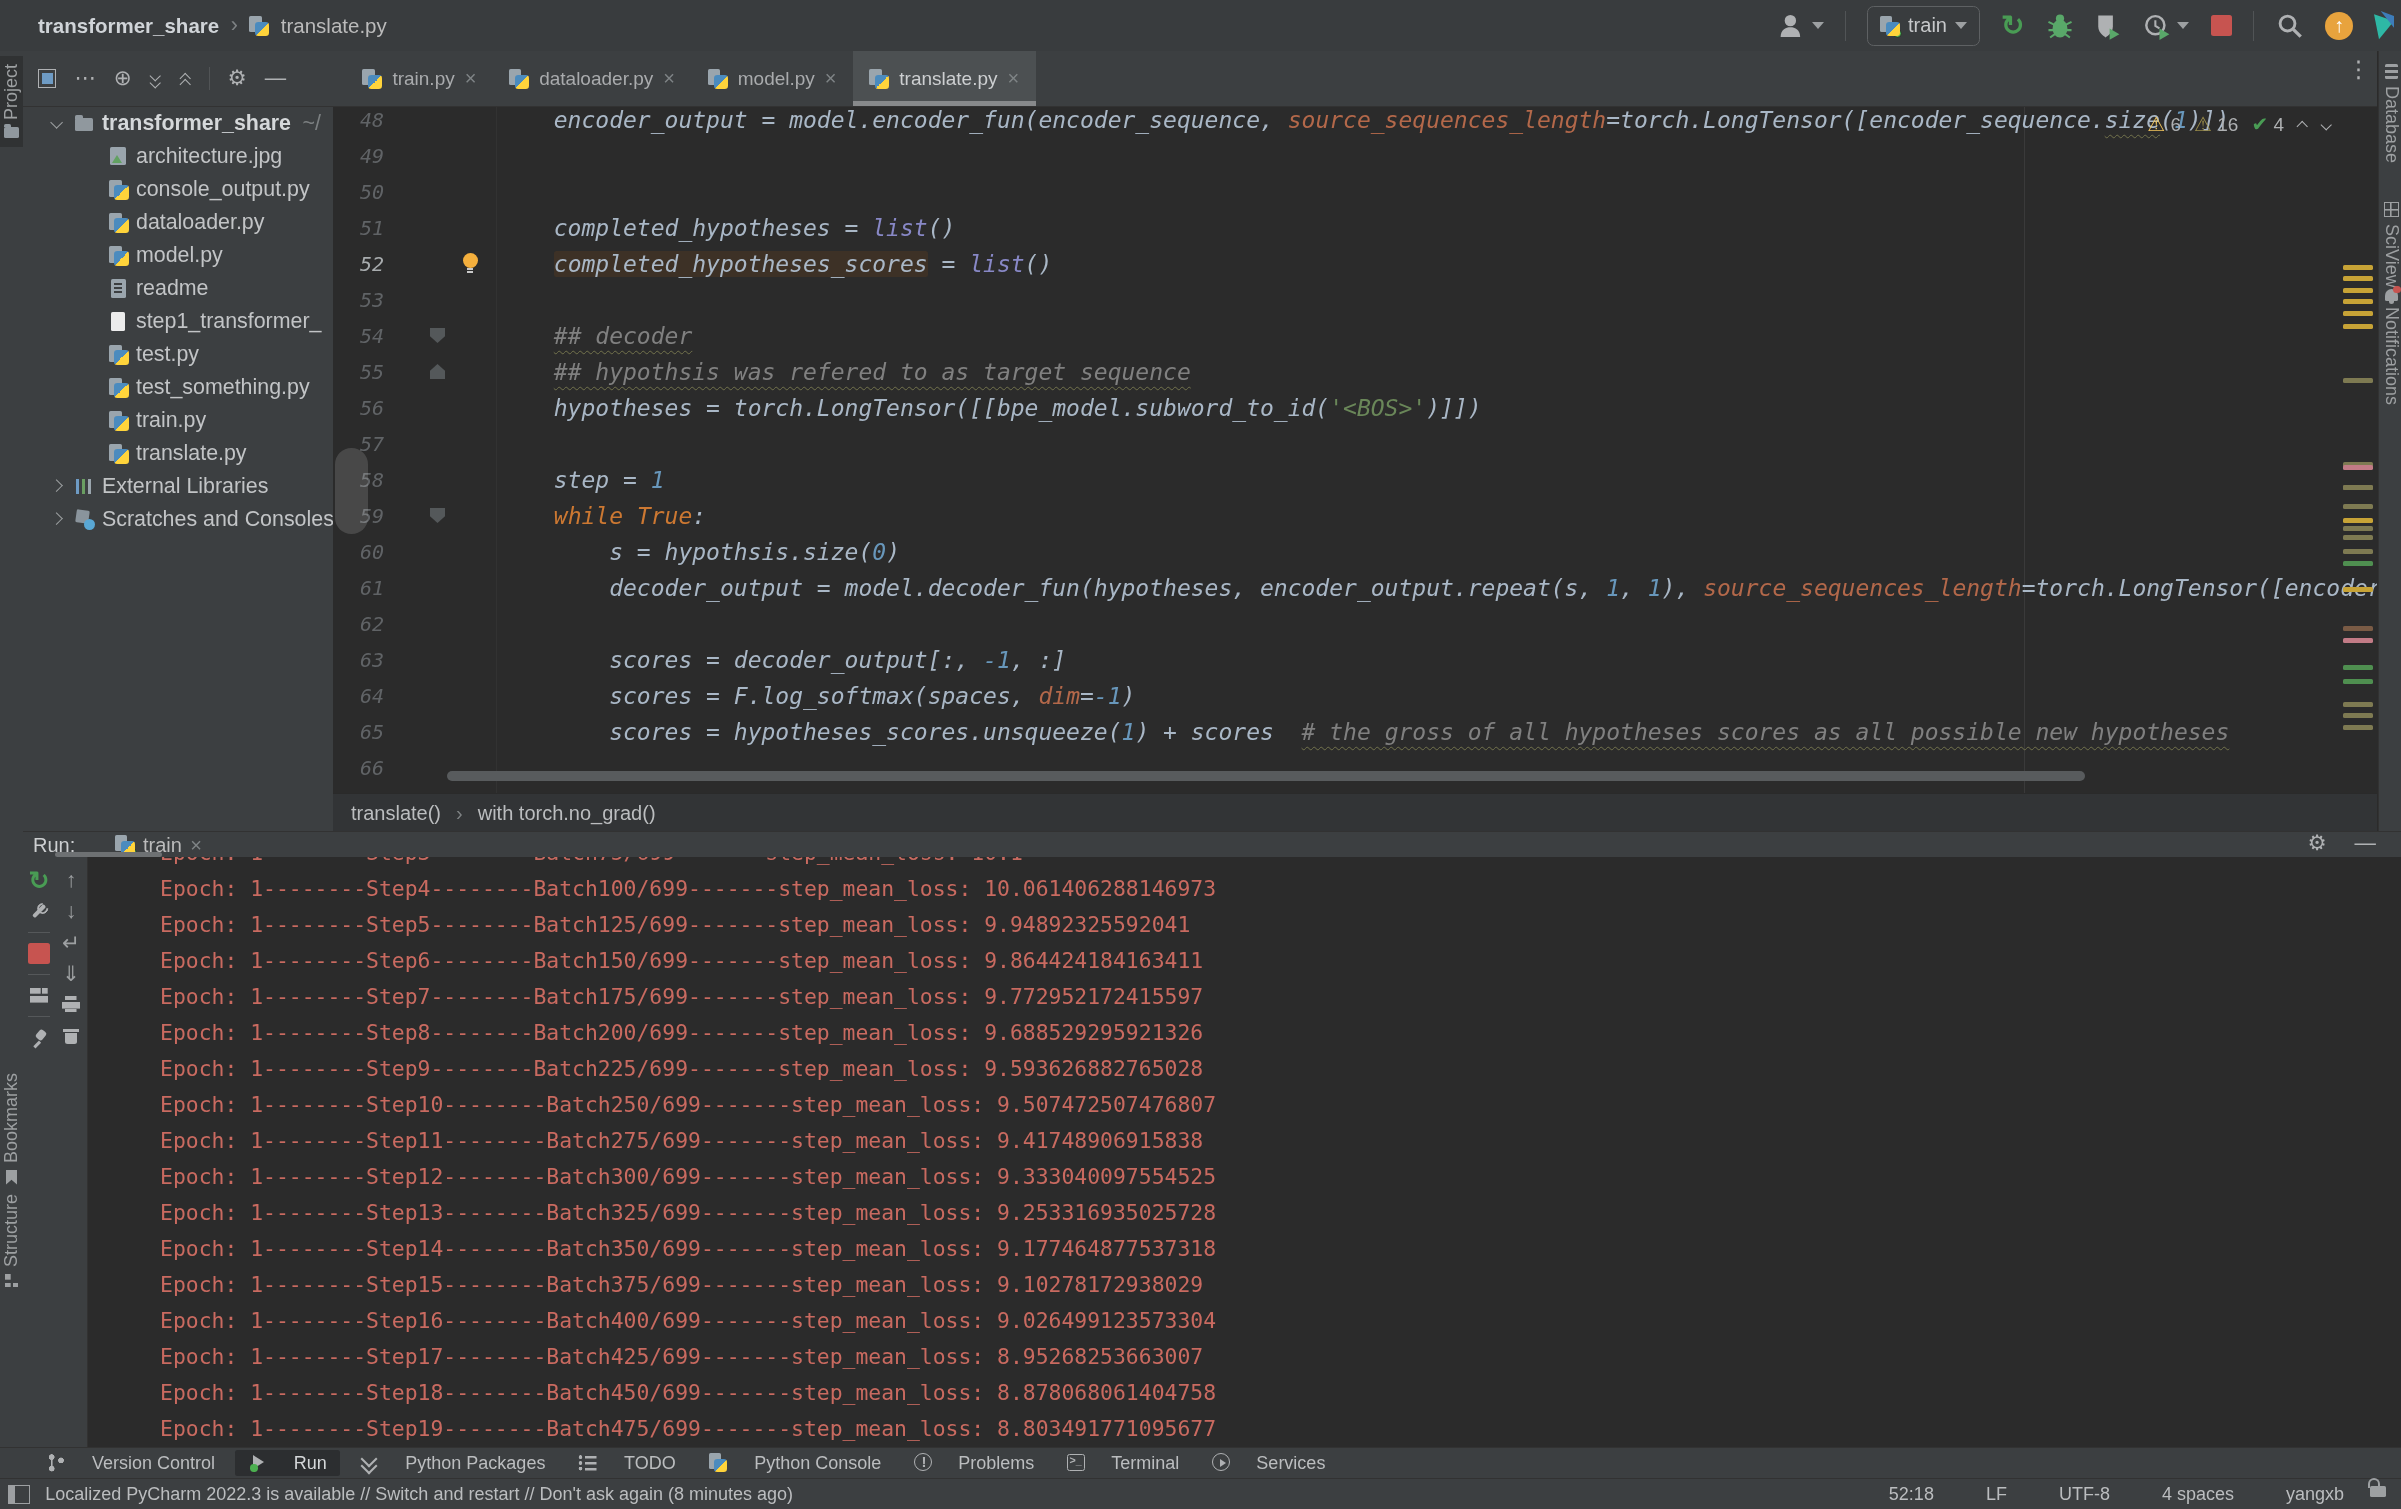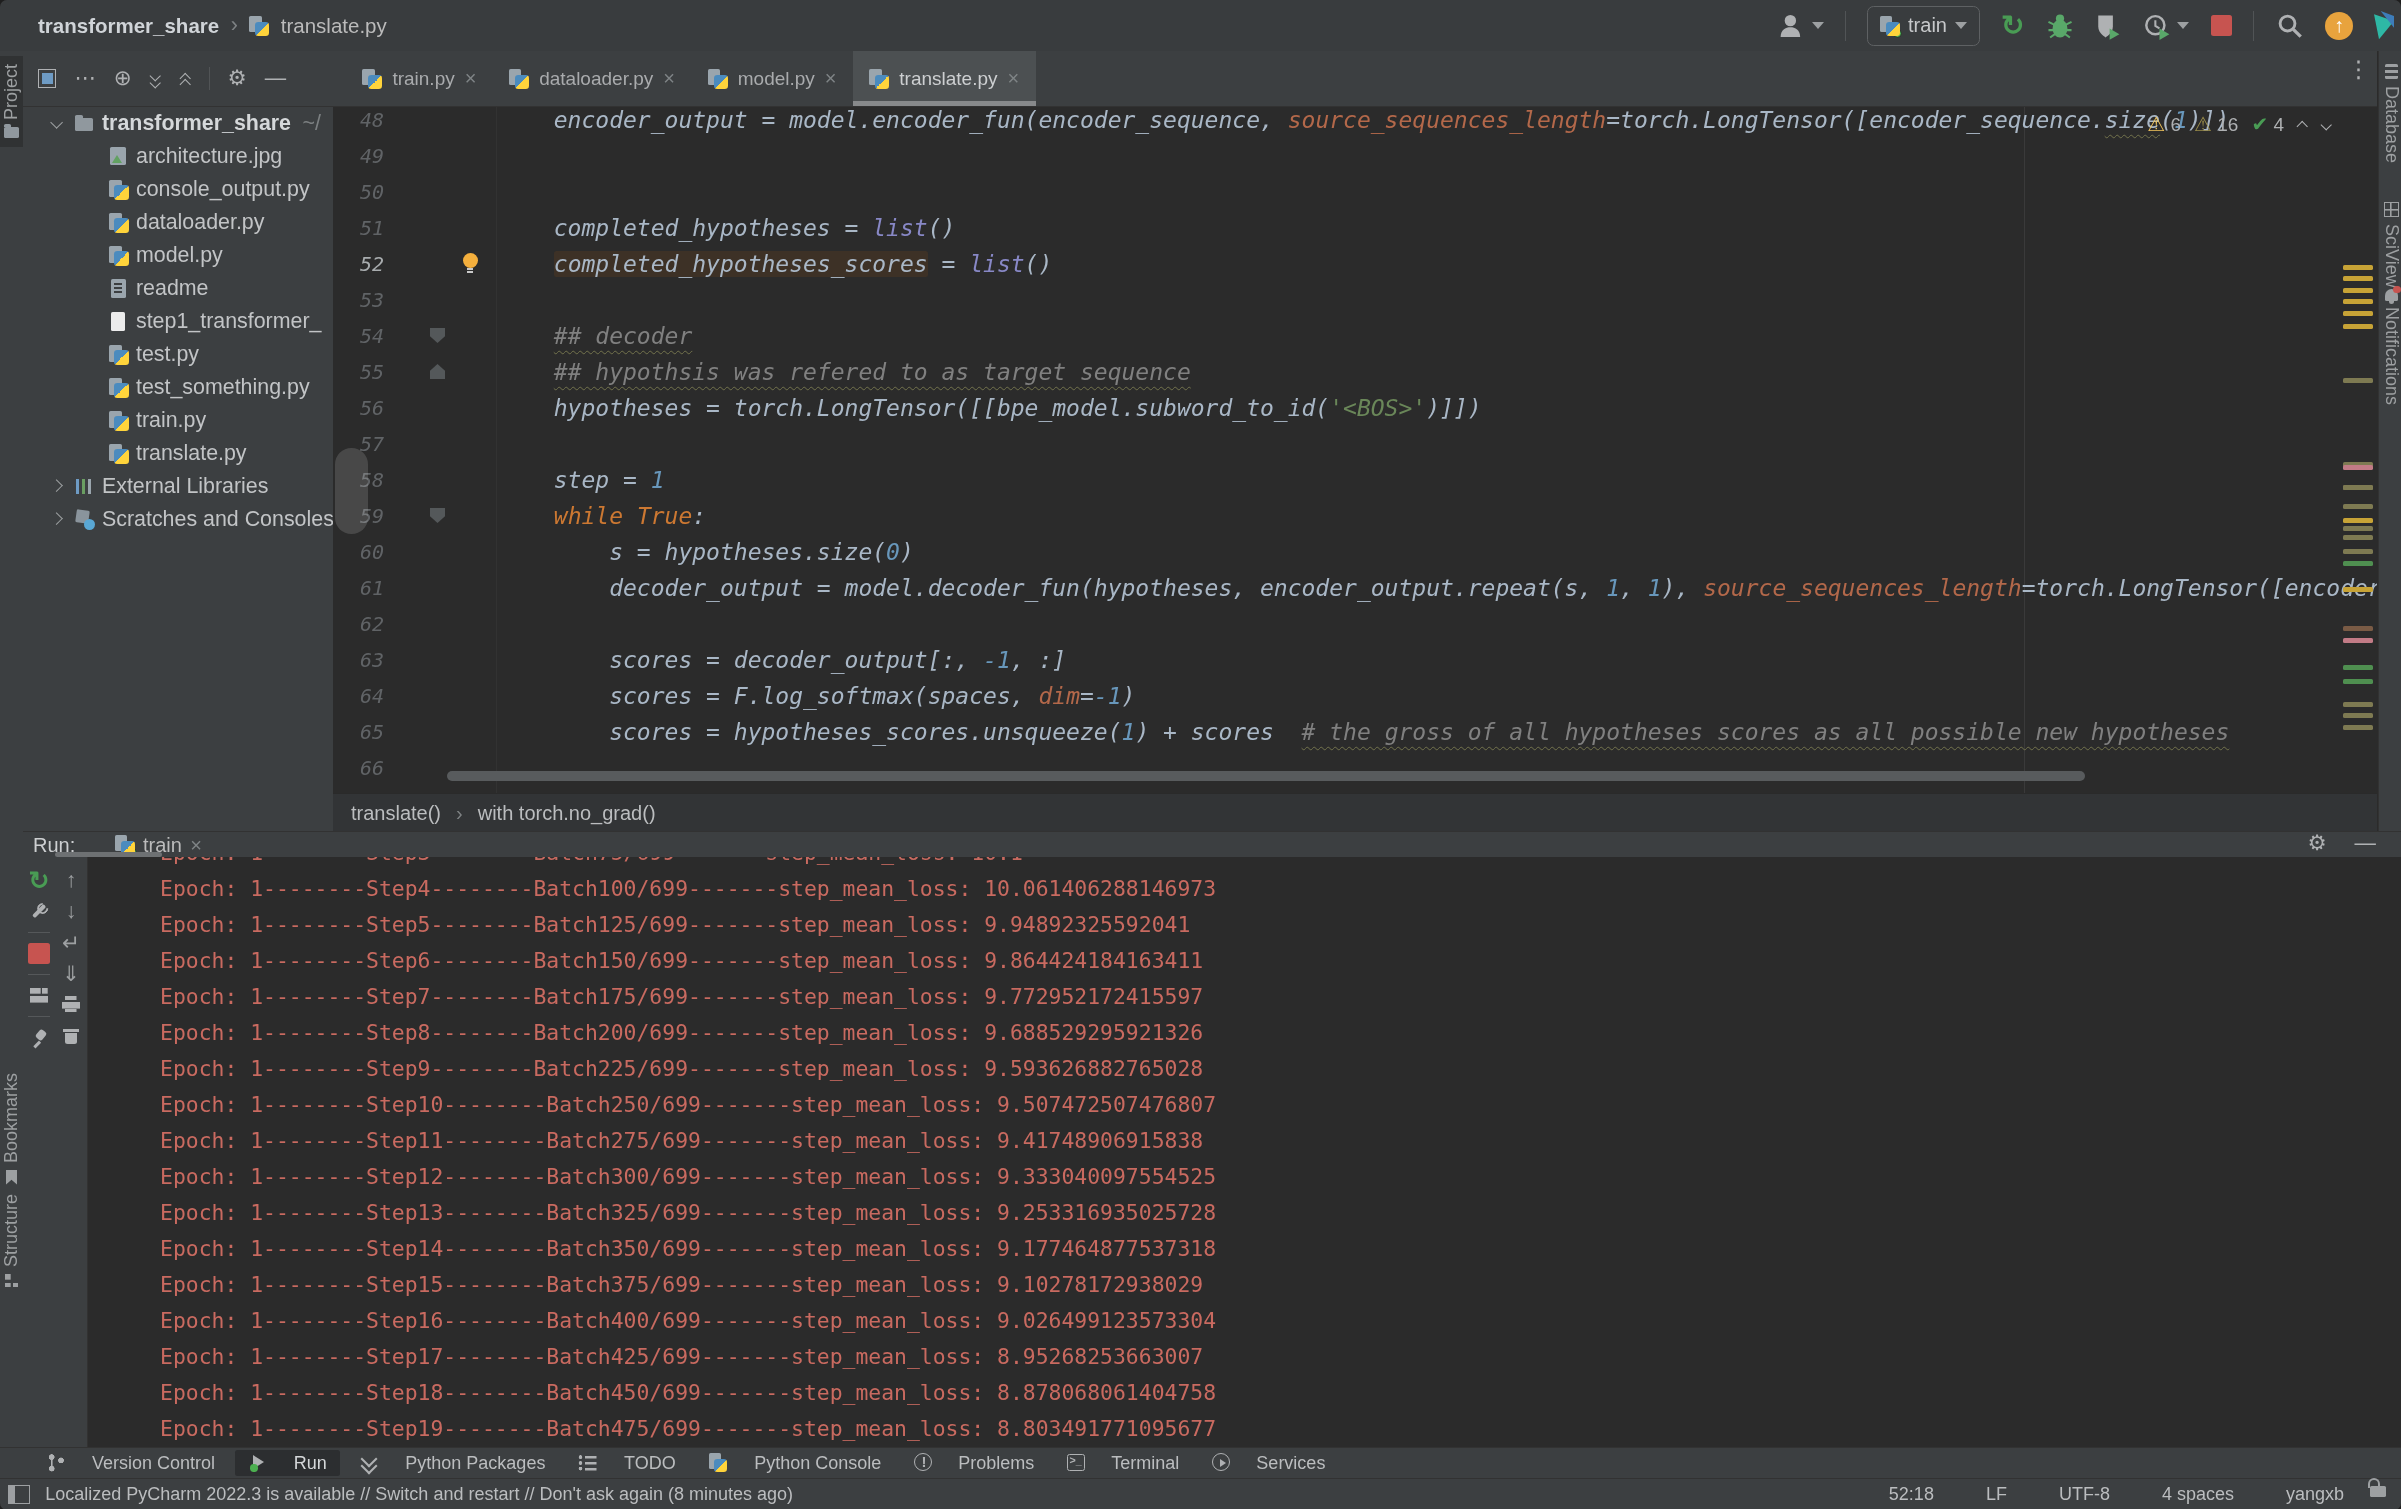--- a/index.html
+++ b/index.html
@@ -1,17 +1,17 @@
 <!DOCTYPE html>
 <html style="font-size:13px"><head>
 <meta charset="utf-8">
 <style>
   html,body{margin:0;padding:0;background:#1e1e1e;}
   .screen{position:relative;width:2401px;height:1510px;background:#2B2B2B;overflow:hidden;
-    font-family:"Liberation Sans",sans-serif;color:#BBBBBB;border-radius:7px;}
+    font-family:"Liberation Sans",sans-serif;color:#BBBBBB;}
   .abs{position:absolute;}
 
   
   .titlebar{left:0;top:0;width:2401px;height:51px;background:#393C3E;border-bottom:0.8px solid #2C2C2C;
     display:flex;align-items:center;}
   .tb-left{display:flex;align-items:center;gap:11.5px;padding-left:38px;font-size:20.5px;}
   .tb-project{font-weight:bold;color:#D0D4D8;}
   .tb-sep{color:#7E8284;font-size:21.4px;}
   .tb-right{position:absolute;right:6.6px;top:0;height:51px;display:flex;align-items:center;gap:21.4px;}
   .pill{display:flex;align-items:center;gap:8.2px;border:0.8px solid #5E6163;border-radius:6.6px;
@@ -512,21 +512,21 @@
         </div>
         <div class="cl">
           <span class="ln">59</span>
           <span class="fold fold-down"></span>
 
           <span class="code"><span class="tk-d">        </span><span class="tk-k">while </span><span class="tk-k">True</span><span class="tk-d">:</span></span>
         </div>
         <div class="cl">
           <span class="ln">60</span>
 
-          <span class="code"><span class="tk-d">            s = hypotheses.size(</span><span class="tk-n">0</span><span class="tk-d">)</span></span>
+          <span class="code"><span class="tk-d">            s = hypothsis.size(</span><span class="tk-n">0</span><span class="tk-d">)</span></span>
         </div>
         <div class="cl">
           <span class="ln">61</span>
 
           <span class="code"><span class="tk-d">            decoder_output = model.decoder_fun(hypotheses, encoder_output.repeat(s, </span><span class="tk-n">1</span><span class="tk-d">, </span><span class="tk-n">1</span><span class="tk-d">), </span><span class="tk-p">source_sequences_length</span><span class="tk-d">=torch.LongTensor([encoder_sequen</span></span>
         </div>
         <div class="cl">
           <span class="ln">62</span>
 
           <span class="code"></span>

